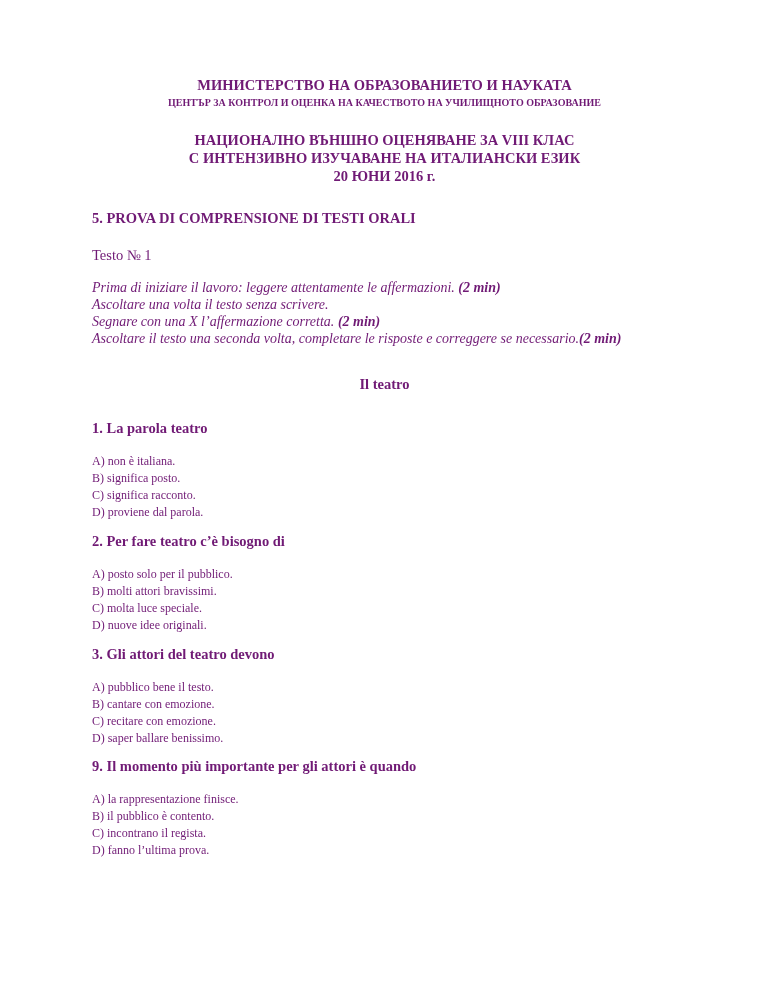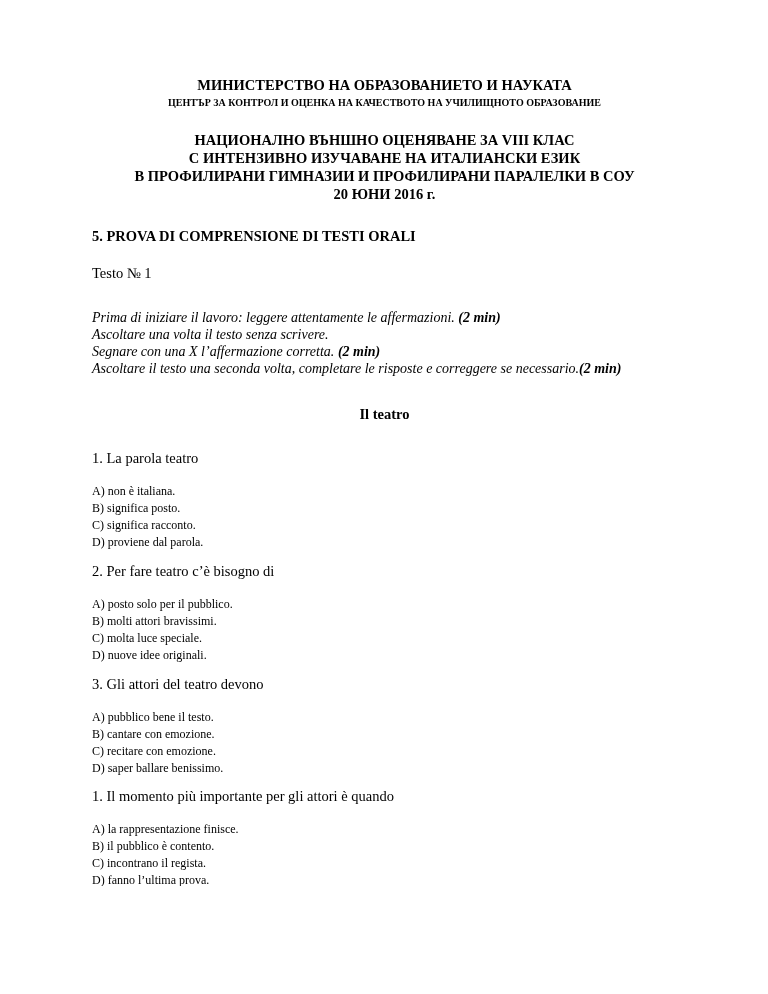--- a/index.html
+++ b/index.html
@@ -6,21 +6,21 @@
     margin: 0;
     padding: 0;
     background: #ffffff;
   }
   .page {
     position: relative;
     width: 768px;
     height: 886px;
     box-sizing: border-box;
     background: #ffffff;
-    color: #000000;
+    color: #701a75;
     font-family: "Liberation Serif", "DejaVu Serif", serif;
     padding: 76px 91px 0 92px;
     overflow: hidden;
   }
   .center { text-align: center; }
   p, h1, h2, h3 { margin: 0; padding: 0; font-size: 14px; font-weight: normal; }
 
   .org-name {
     font-size: 14.5px;
     font-weight: bold;
@@ -48,41 +48,41 @@
     font-weight: bold;
     line-height: 18px;
   }
   .testo-label {
     margin-top: 19px;
     font-size: 14.5px;
     font-weight: normal;
     line-height: 18px;
   }
   .instructions {
-    margin-top: 27px;
+    margin-top: 15px;
   }
   .instructions p {
     font-style: italic;
     font-size: 14px;
     line-height: 17px;
     white-space: nowrap;
   }
   .instructions .timer {
     font-weight: bold;
   }
   .listening-title {
     margin-top: 28px;
     font-size: 14.5px;
     font-weight: bold;
     line-height: 18px;
   }
   .question { margin: 0; }
   .q-stem {
     font-size: 14.5px;
-    font-weight: normal;
+    font-weight: bold;
     line-height: 17px;
   }
   .q1 .q-stem { margin-top: 27px; }
   .q2 .q-stem, .q3 .q-stem { margin-top: 12px; }
   .q4 .q-stem { margin-top: 11px; }
   .options {
     margin-top: 16px;
   }
   .options p {
     font-size: 12px;
@@ -107,21 +107,20 @@
 <body>
 
 <div class="page">
 
   <p class="org-name center">МИНИСТЕРСТВО НА ОБРАЗОВАНИЕТО И НАУКАТА</p>
   <p class="org-sub center">ЦЕНТЪР ЗА КОНТРОЛ И ОЦЕНКА НА КАЧЕСТВОТО НА УЧИЛИЩНОТО ОБРАЗОВАНИЕ</p>
 
   <div class="exam-title center">
     <p>НАЦИОНАЛНО ВЪНШНО ОЦЕНЯВАНЕ ЗА VIII КЛАС</p>
     <p>С ИНТЕНЗИВНО ИЗУЧАВАНЕ НА ИТАЛИАНСКИ ЕЗИК</p>
-    <p>В ПРОФИЛИРАНИ ГИМНАЗИИ И ПРОФИЛИРАНИ ПАРАЛЕЛКИ В СОУ</p>
     <p>20 ЮНИ 2016 г.</p>
   </div>
 
   <p class="section-heading">5. PROVA DI COMPRENSIONE DI TESTI ORALI</p>
 
   <p class="testo-label">Testo № 1</p>
 
   <div class="instructions">
     <p><span>Prima di iniziare il lavoro: leggere attentamente le affermazioni. </span><span class="timer">(2 min)</span></p>
     <p><span>Ascoltare una volta il testo senza scrivere.</span><span class="timer"></span></p>
@@ -155,21 +154,21 @@
     <p class="q-stem">3. Gli attori del teatro devono</p>
     <div class="options">
       <p>A) pubblico bene il testo.</p>
       <p>B) cantare con emozione.</p>
       <p>C) recitare con emozione.</p>
       <p>D) saper ballare benissimo.</p>
     </div>
   </div>
 
   <div class="question q4">
-    <p class="q-stem">1. Il momento più importante per gli attori è quando</p>
+    <p class="q-stem">9. Il momento più importante per gli attori è quando</p>
     <div class="options">
       <p>A) la rappresentazione finisce.</p>
       <p>B) il pubblico è contento.</p>
       <p>C) incontrano il regista.</p>
       <p>D) fanno l’ultima prova.</p>
     </div>
   </div>
 
   <p class="page-number">1</p>
   <p class="footer-text">Национално външно оценяване – юни, 2016 г.</p>

